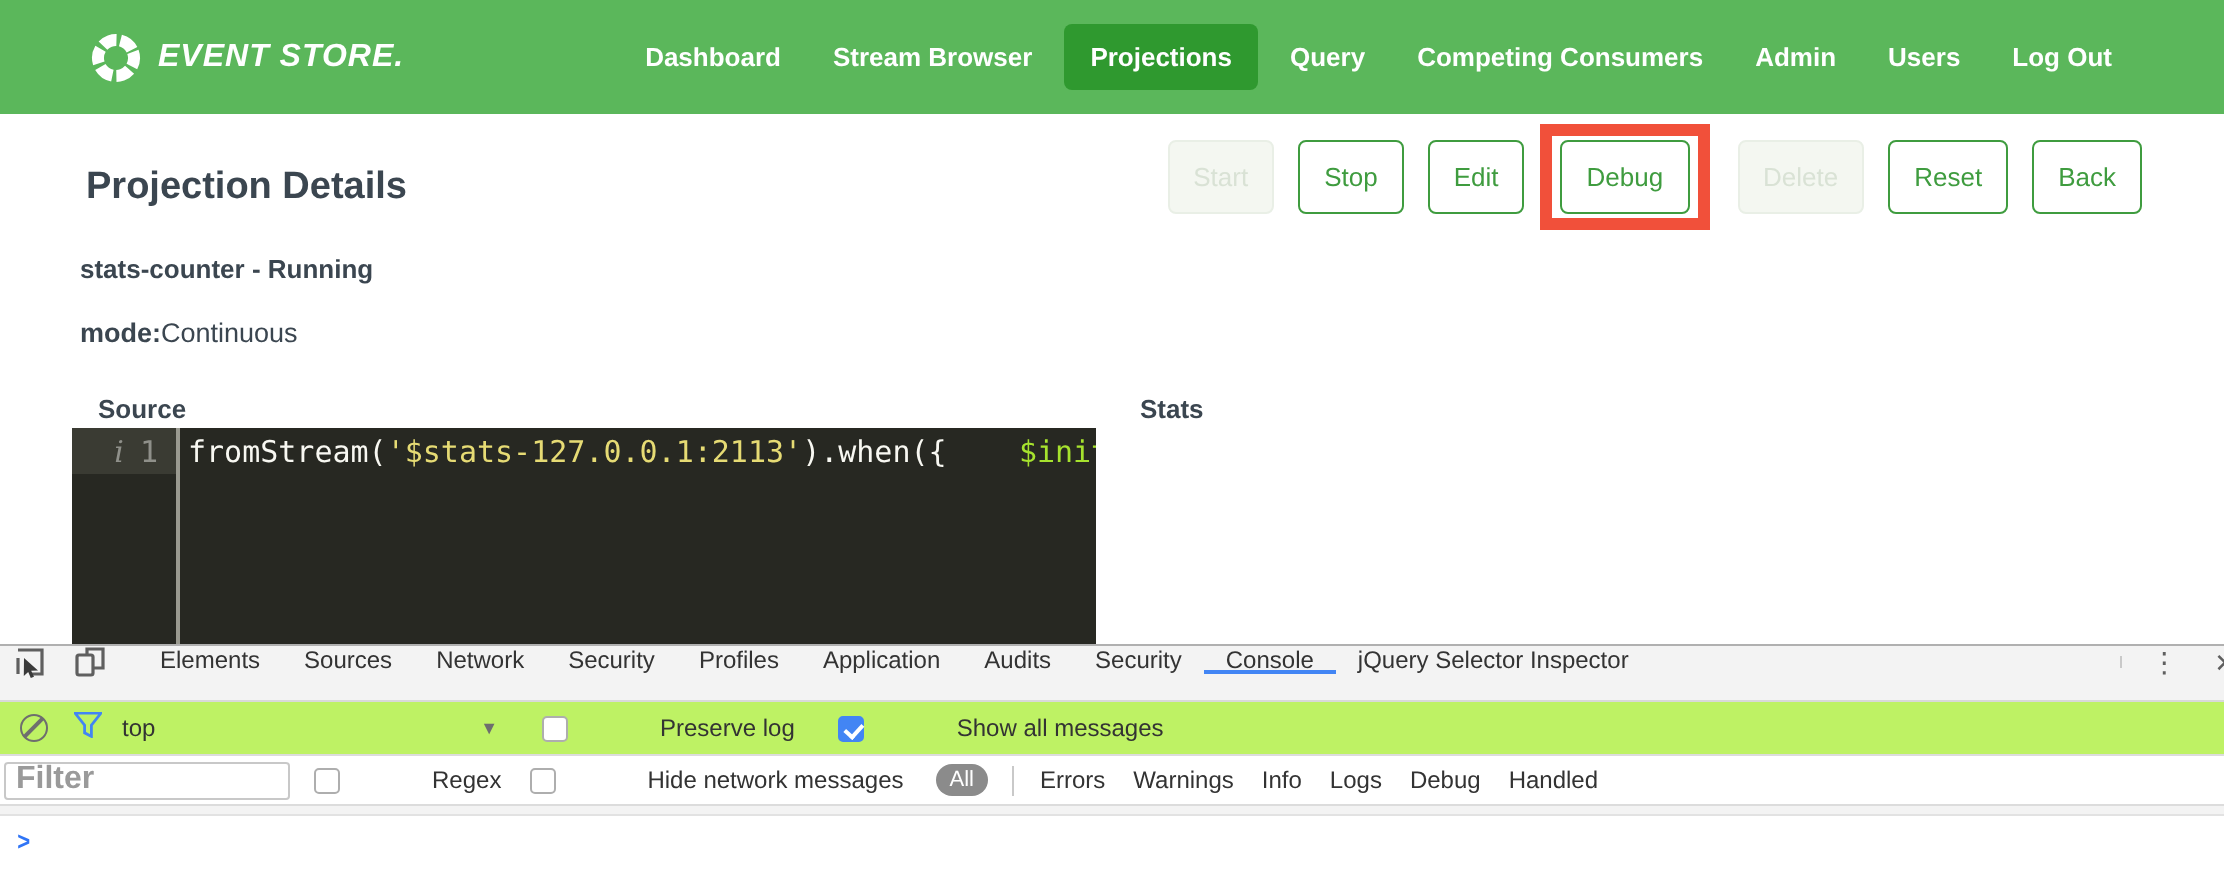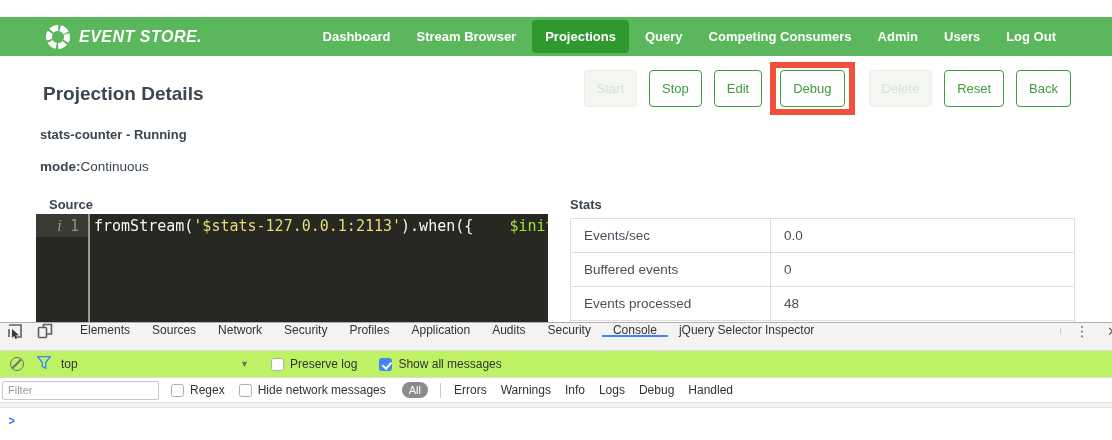--- a/index.html
+++ b/index.html
@@ -1,21 +1,21 @@
 <!DOCTYPE html>
 <html><head>
 <meta charset="utf-8">
 <style>
   * { margin:0; padding:0; box-sizing:border-box; }
   html,body { width:1112px; height:440px; overflow:hidden; background:#fff;
               font-family:"Liberation Sans", sans-serif; }
   .screen { position:relative; width:1112px; height:440px; }
 
   
-  .navbar { position:absolute; top:17px; left:0; width:1112px; height:39px;
+  .navbar { position:absolute; top:0; left:0; width:1112px; height:57px;
             background:#5bb75b; display:flex; align-items:center; }
   .brand { display:flex; align-items:center; gap:8px; margin-left:45px; color:#fff; }
   .logo-ring { width:26px; height:26px; }
   .brand-text { font-size:16px; font-weight:bold; font-style:italic;
                 letter-spacing:.5px; color:#fff; }
   .nav-links { margin-left:auto; margin-right:46px; display:flex; align-items:center; gap:6px; }
   .nav-link { color:#fff; font-size:13px; font-weight:bold; padding:9px 10px;
               border-radius:4px; white-space:nowrap; cursor:pointer; }
   .nav-link.active { background:#2f992f; padding:9px 13px; }
 
@@ -77,33 +77,33 @@
 
   .dt-toolbar { height:27px; display:flex; align-items:center; padding:0 7px;
                 border-bottom:1px solid #dcdcdc; background:#bef264; }
   .icon-clear { width:14px; height:14px; border:1.6px solid #6e6e6e; border-radius:50%;
                 position:relative; margin:0 9px 0 3px; cursor:pointer; }
   .icon-clear::after { content:""; position:absolute; left:-1px; top:5px; width:13px;
                        height:1.6px; background:#6e6e6e; transform:rotate(-45deg); }
   .icon-funnel { margin:0 10px 0 4px; cursor:pointer; }
   .frame-select { display:flex; align-items:center; width:188px; cursor:pointer; }
   .frame-select .caret { margin-left:auto; font-size:9px; color:#6e6e6e; }
-  .cb-group { display:flex; align-items:flex-end; margin-left:22px; cursor:pointer; }
+  .cb-group { display:flex; align-items:flex-end; margin-left:22px; cursor:pointer;gap:40px; }
   .cb { width:13px; height:13px; border:1px solid #aeaeae; border-radius:2.5px;
         background:#fff; margin-right:6px; position:relative; flex:0 0 auto; }
   .cb.checked { background:#4285f4; border-color:#4285f4; }
   .cb.checked::after { content:""; position:absolute; left:4px; top:1px; width:3.5px;
                        height:7px; border:solid #fff; border-width:0 2px 2px 0;
                        transform:rotate(42deg); }
 
   .dt-filterbar { height:25px; display:flex; align-items:center; padding:0 8px 0 2px;
                   border-bottom:1px solid #dcdcdc; background:#fff; }
-  .filter-input { width:157px; height:19px; border:1px solid #c8c8c8; border-radius:2px;
-                  font-size:11px; padding:0 5px; margin-right:12px; color:#333;
-                  font-family:"Liberation Sans", sans-serif; }
+  .filter-input { width:143px; height:19px; border:1px solid #c8c8c8; border-radius:2px;
+                  font-size:16px; padding:0 5px; margin-right:12px; color:#333;
+                  font-family:"Liberation Sans", sans-serif;font-weight:bold; }
   .filter-input::placeholder { color:#9a9a9a; }
   .dt-filterbar .cb-group { margin-left:0; margin-right:14px; }
   .all-badge { background:#8b8b8b; color:#fff; border-radius:9px; padding:2px 7px;
                font-size:11px; margin:0 6px 0 2px; cursor:pointer; }
   .level-sep { width:1px; height:15px; background:#c9c9c9; margin:0 6px; }
   .level { padding:0 7px; cursor:pointer; white-space:nowrap; }
 
   .dt-strip { height:5px; background:#f3f3f3; border-bottom:1px solid #e2e2e2; }
   .dt-prompt { padding:5px 0 0 8px; }
   .prompt-chevron { color:#3075f6; font-weight:bold; font-size:13px;
@@ -158,40 +158,20 @@
     <div class="panel-label stats-label">Stats</div>
 
     <div class="editor">
       <div class="gutter">
         <span class="gutter-info">i</span>
         <span>1</span>
       </div>
       <div class="code-area"><span>fromStream(</span><span class="tok-str">'$stats-127.0.0.1:2113'</span><span>).when({    </span><span class="tok-var">$init:</span></div>
     </div>
 
-    <table class="stats-table">
-      <tbody>
-        <tr>
-          <td class="k">Events/sec</td>
-          <td>0.0</td>
-        </tr>
-        <tr>
-          <td class="k">Buffered events</td>
-          <td>0</td>
-        </tr>
-        <tr>
-          <td class="k">Events processed</td>
-          <td>48</td>
-        </tr>
-        <tr>
-          <td class="k"></td>
-          <td></td>
-        </tr>
-      </tbody>
-    </table>
   </main>
 
   <div class="devtools">
 
     <div class="dt-tabbar">
       <span class="dt-iconbtn">
         <svg width="16" height="16" viewBox="0 0 16 16">
           <path d="M2 2 H14 V14 H9" fill="none" stroke="#5f5f5f" stroke-width="1.6"></path>
           <path d="M2 14 V6" fill="none" stroke="#5f5f5f" stroke-width="1.6"></path>
           <path d="M5 6 L12 12.2 L8.6 12.4 L10 15.4 L8.4 16 L7.1 13 L4.9 15 Z" fill="#3a3a3a"></path>

